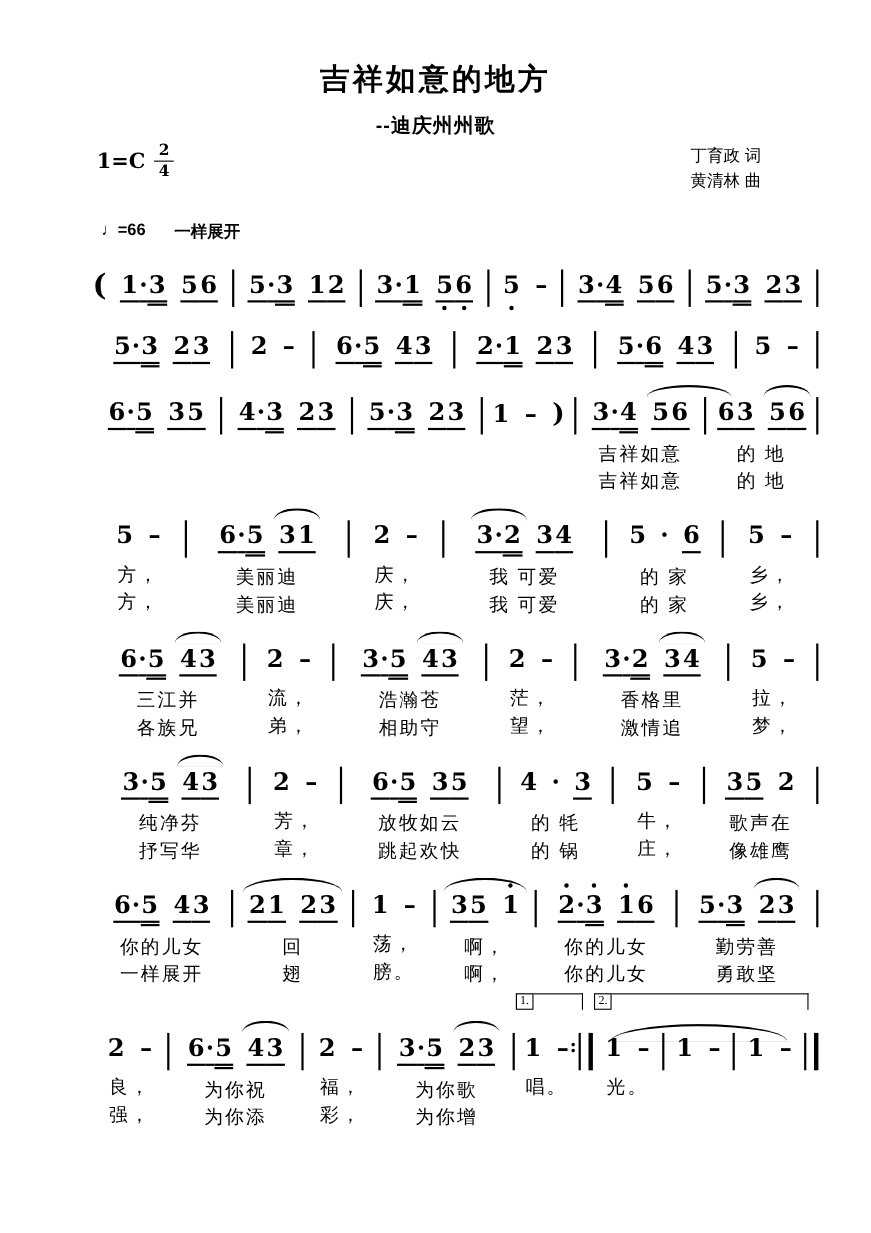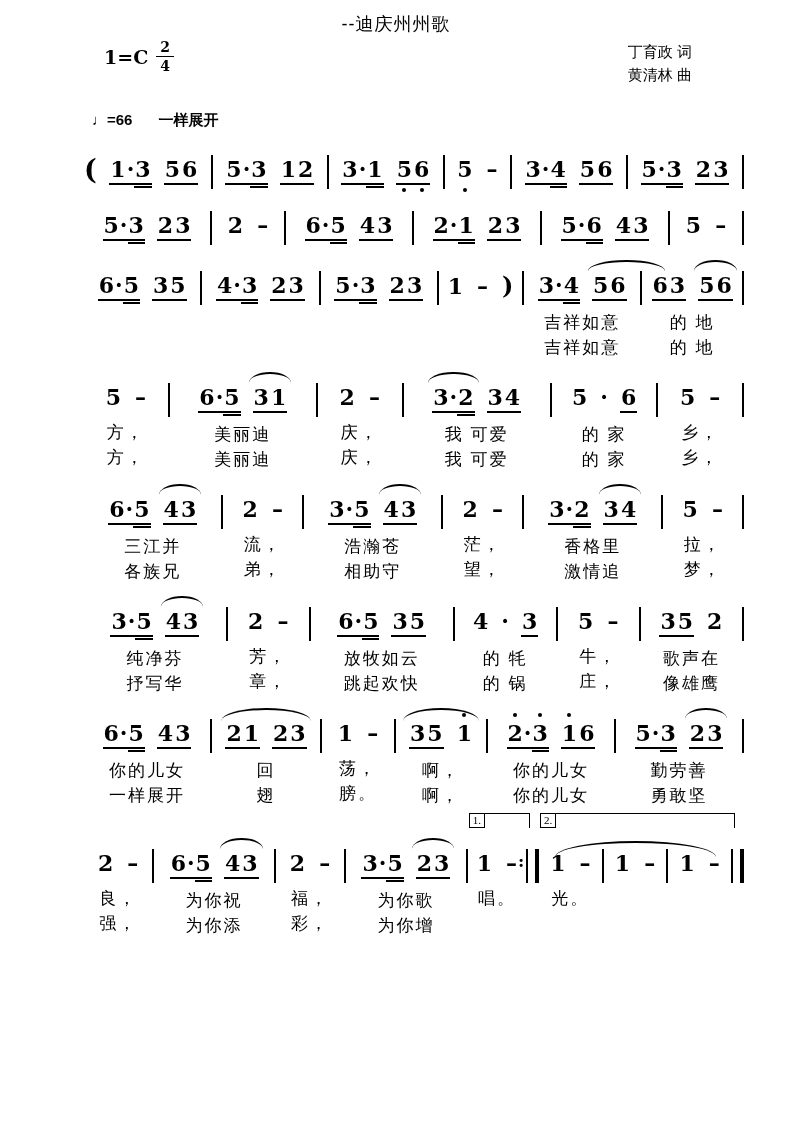--- a/index.html
+++ b/index.html
@@ -1,21 +1,21 @@
 <!DOCTYPE html>
 <html><head>
 <meta charset="utf-8">
 <style>
   html,body{margin:0;padding:0;background:#888;}
   .page{width:792px;height:1121px;background:#fff;position:relative;overflow:hidden;
         font-family:"Liberation Sans",sans-serif;color:#000;margin:0 auto;}
   .title{text-align:center;padding-top:54px;font-size:27px;font-weight:bold;letter-spacing:3px;}
-  .subtitle{text-align:center;margin-top:12px;font-size:18px;font-weight:normal;letter-spacing:1px;}
+  .subtitle{text-align:center;margin-top:12px;font-size:18px;font-weight:bold;letter-spacing:1px;}
   .meta-row{display:flex;justify-content:space-between;align-items:flex-start;margin:4px 100px 0 88px;}
-  .key-sig{display:flex;align-items:center;gap:8px;font:bold 19px "DejaVu Serif",serif;margin-left:16px;}
+  .key-sig{display:flex;align-items:center;gap:8px;font:bold 19px "DejaVu Serif",serif;}
   .time-sig{display:inline-block;text-align:center;font:bold 14px "DejaVu Serif",serif;line-height:1;}
   .time-sig .ts-top{display:block;border-bottom:1.5px solid #000;padding:0 4px 2px;}
   .time-sig .ts-bot{display:block;padding-top:2px;}
   .credits{font-size:15px;line-height:1.55;text-align:left;}
   .tempo-row{margin:24px 0 0 92px;font-size:15px;font-weight:bold;display:flex;gap:26px;}
   .tempo-mark{font-family:Liberation Sans, sans-serif;}
   #score{margin:14px 48px 0 84px;}
   .score-line{display:flex;align-items:flex-start;margin-bottom:6px;}
   .score-line.has-lyrics{margin-bottom:12px;}
   .line-prefix{font:bold 27px "DejaVu Serif",serif;margin-top:10px;flex:0 0 auto;}
@@ -47,20 +47,21 @@
   .ending-arc{position:absolute;top:3px;left:16px;right:28px;height:14px;border-top:2px solid #000;
            border-radius:50% 50% 0 0/100% 100% 0 0;}
   .footer-credit{margin-top:14px;text-align:right;padding-right:112px;
            font:19px "Liberation Serif",serif;letter-spacing:1px;}
   .watermark{position:absolute;right:14px;bottom:14px;font:bold 30px "DejaVu Sans",sans-serif;color:#c9c9c9;}
 </style>
 </head>
 <body>
 
 <div class="page">
+  <div class="title">吉祥如意的地方</div>
   <div class="subtitle">--迪庆州州歌</div>
 
   <div class="meta-row">
     <div class="key-sig">
       <span>1=C</span>
       <span class="time-sig">
         <span class="ts-top">2</span>
         <span class="ts-bot">4</span>
       </span>
     </div>

